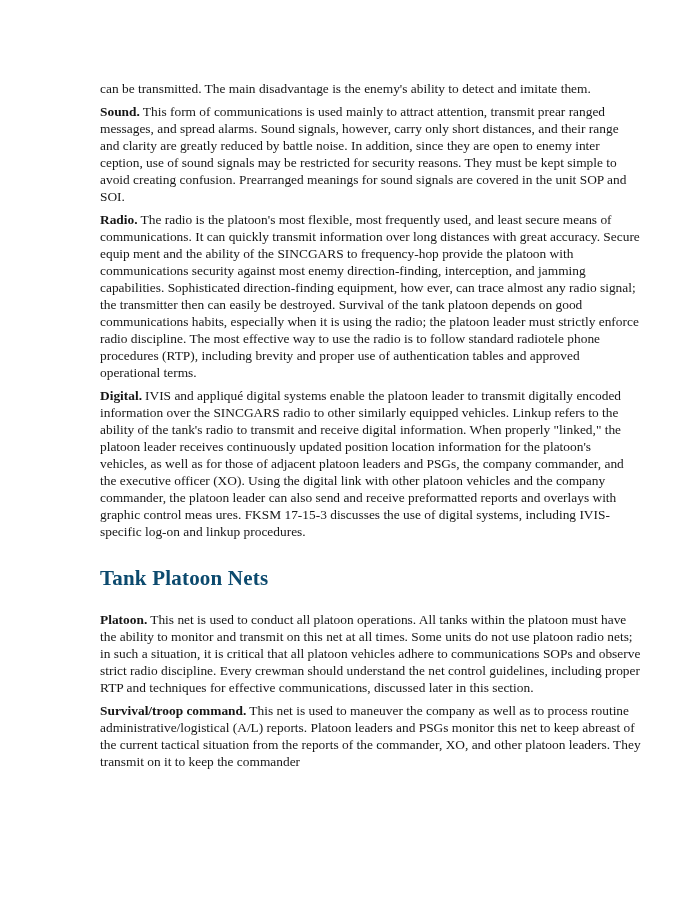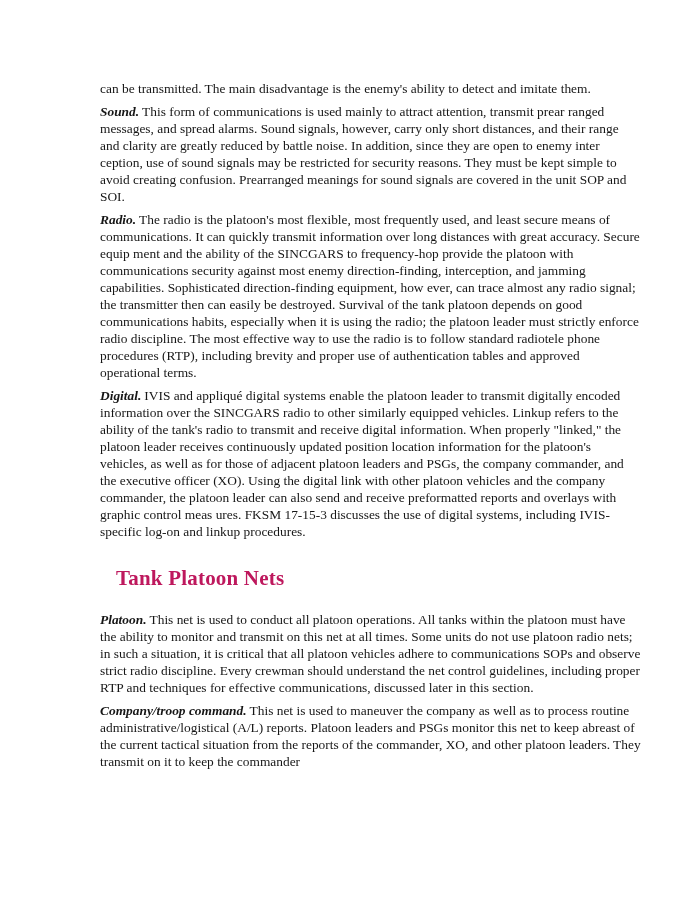--- a/index.html
+++ b/index.html
@@ -19,29 +19,28 @@
     padding: 80px 54px 30px 100px;
   }
   .para {
     font-size: 13.4px;
     line-height: 17px;
     margin: 0 0 6px 0;
     text-align: left;
   }
   .para-lead {
     font-weight: bold;
-    font-style: italic;
     margin-right: 3px;
   }
   .section-heading {
     font-family: "Liberation Serif", "DejaVu Serif", serif;
     font-size: 21px;
     font-weight: bold;
-    color: #be185d;
-    margin: 26px 0 20px 16px;
+    color: #0c4a6e;
+    margin: 26px 0 20px 0;
     letter-spacing: 0.2px;
   }
 </style>
 </head>
 <body>
 
 <div class="page">
 
   <p class="para">
     <span>can be transmitted. The main disadvantage is the enemy's ability to detect and imitate them.</span>
@@ -60,16 +59,16 @@
   </p>
 
   <h1 class="section-heading">Tank Platoon Nets</h1>
 
 
   <p class="para">
     <span class="para-lead">Platoon.</span><span>This net is used to conduct all platoon operations. All tanks within the platoon must have the ability to monitor and transmit on this net at all times. Some units do not use platoon radio nets; in such a situation, it is critical that all platoon vehicles adhere to communications SOPs and observe strict radio discipline. Every crewman should understand the net control guidelines, including proper RTP and techniques for effective communications, discussed later in this section.</span>
   </p>
 
   <p class="para">
-    <span class="para-lead">Company/troop command.</span><span>This net is used to maneuver the company as well as to process routine administrative/logistical (A/L) reports. Platoon leaders and PSGs monitor this net to keep abreast of the current tactical situation from the reports of the commander, XO, and other platoon leaders. They transmit on it to keep the commander</span>
+    <span class="para-lead">Survival/troop command.</span><span>This net is used to maneuver the company as well as to process routine administrative/logistical (A/L) reports. Platoon leaders and PSGs monitor this net to keep abreast of the current tactical situation from the reports of the commander, XO, and other platoon leaders. They transmit on it to keep the commander</span>
   </p>
 
 </div>
 
 </body></html>

